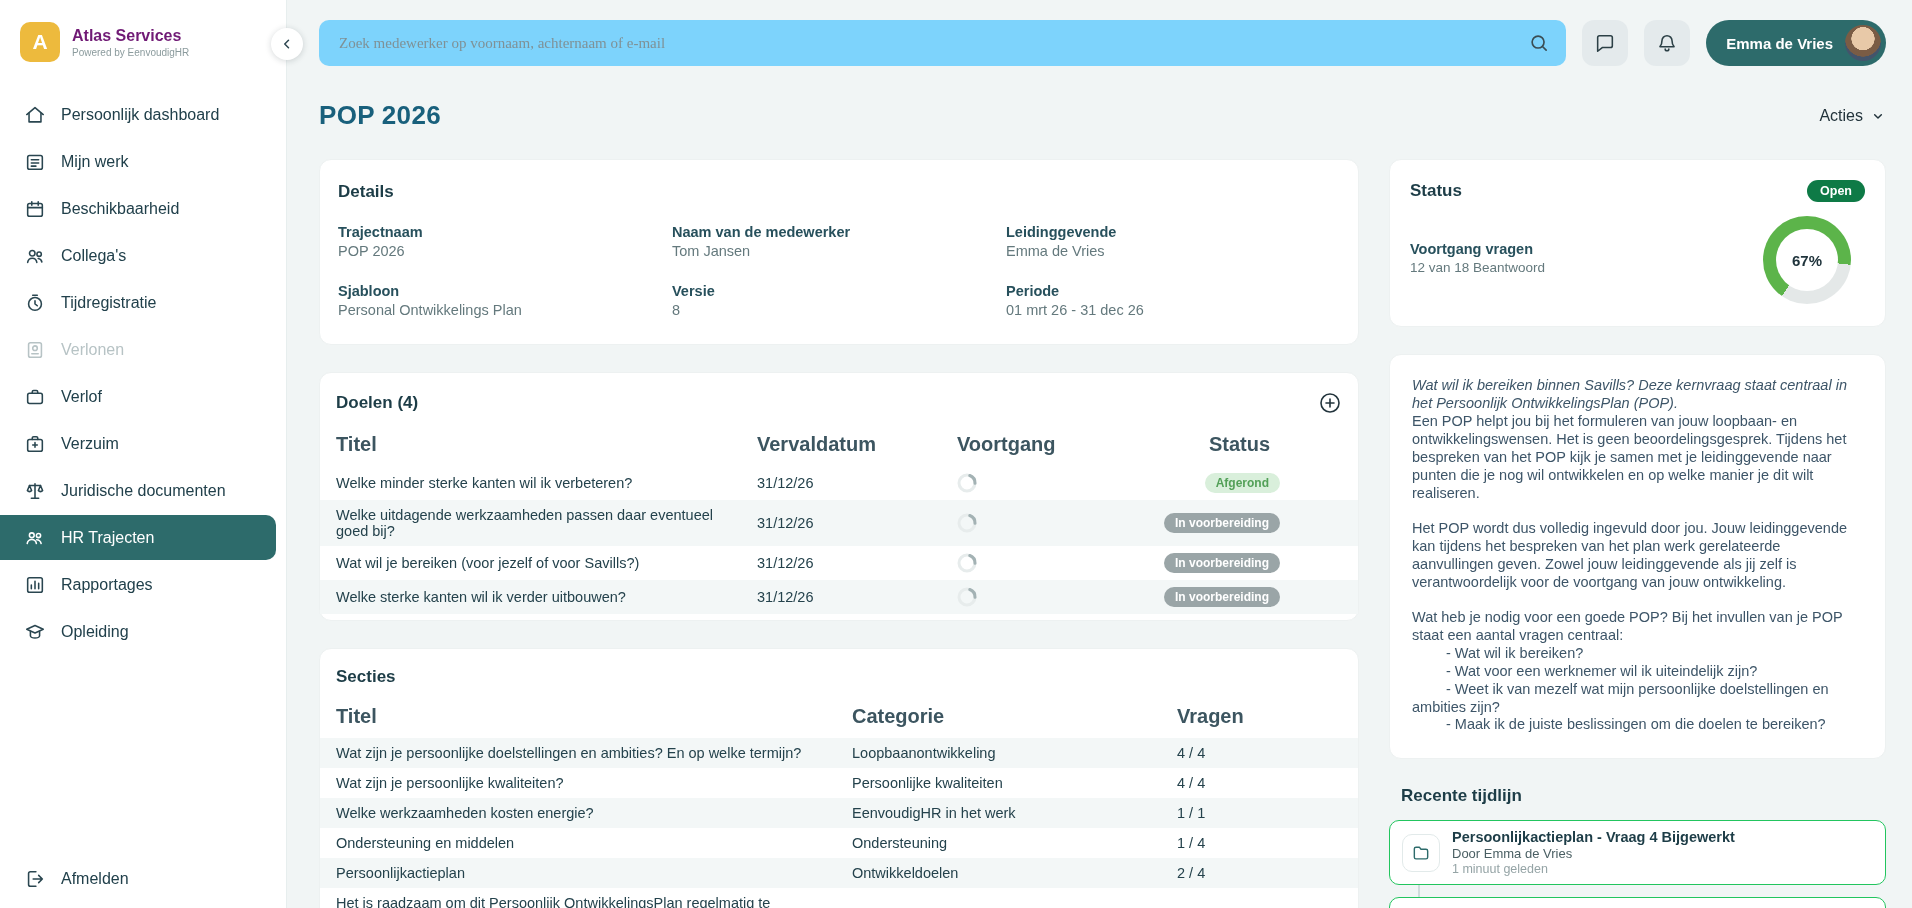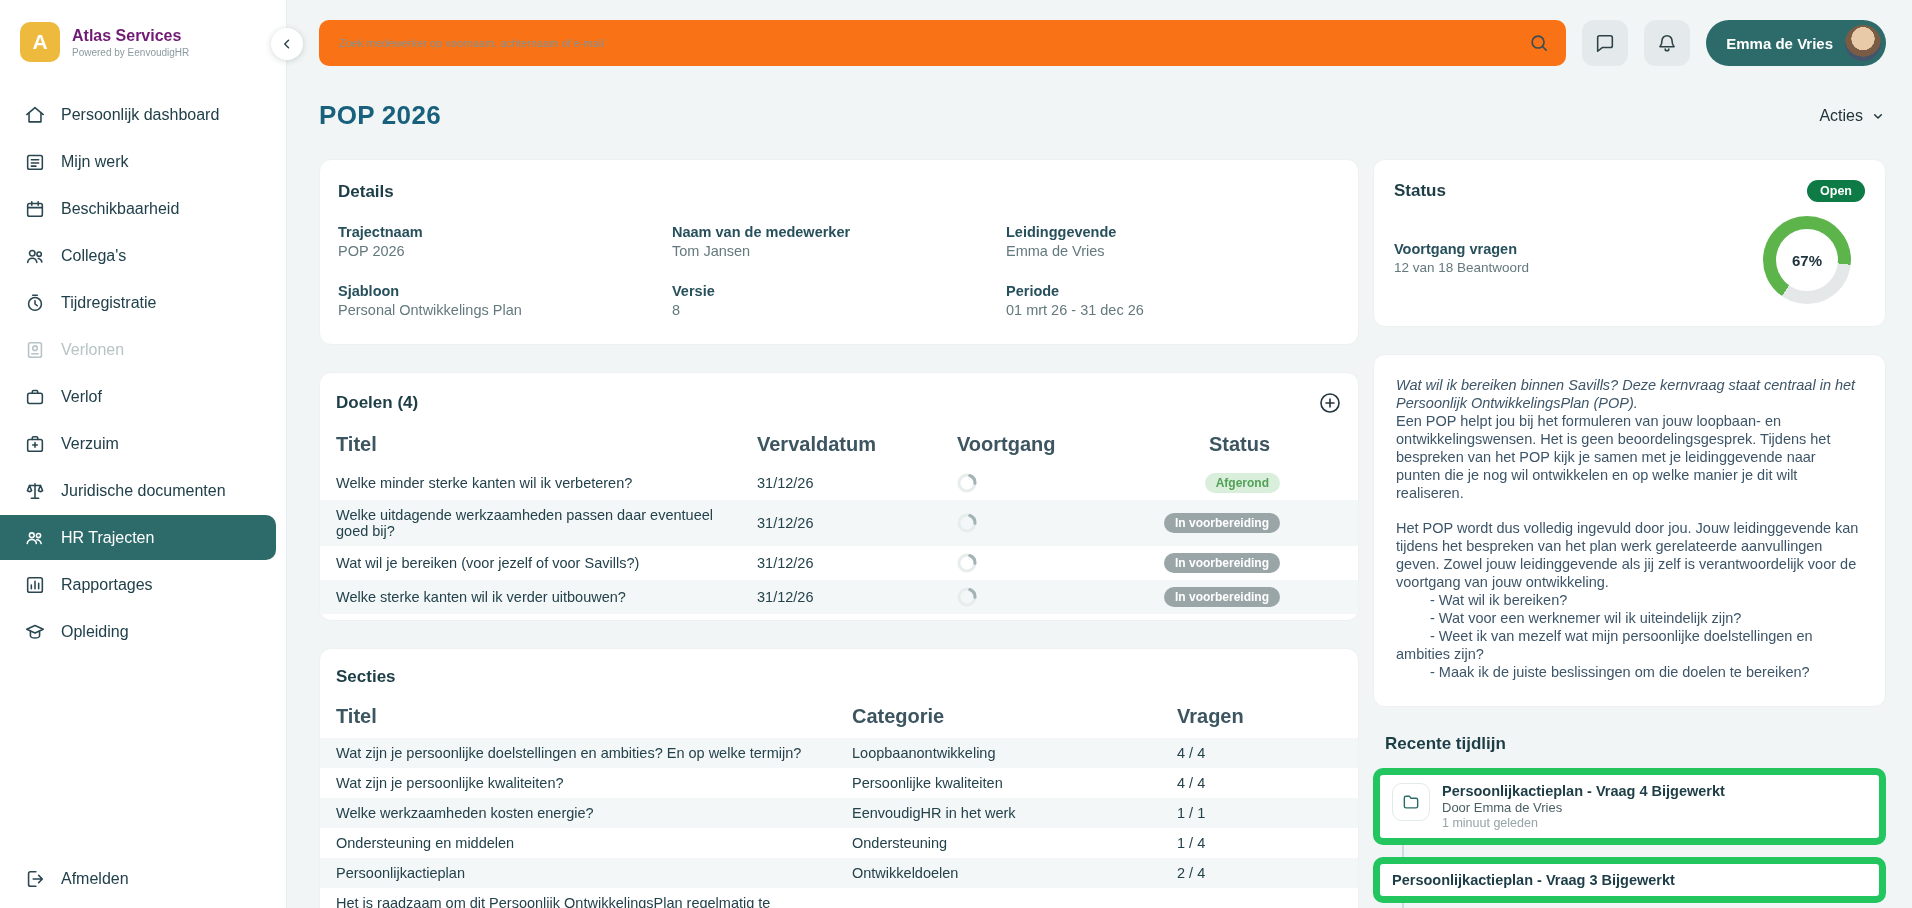--- a/index.html
+++ b/index.html
@@ -29,37 +29,37 @@
   .nav-item.disabled .nicon { color:#b7c3c5; }
   .logout { margin-top:auto; display:flex; align-items:center; gap:15px; padding:22px 24px 18px;
     font-size:16px; color:#21404b; font-weight:500; cursor:pointer; }
   .logout .nicon { width:22px; height:22px; color:#2a4650; display:flex; }
 
   
   .main { flex:1; display:flex; flex-direction:column; padding:0 26px 0 32px; overflow:hidden; }
   .topbar { height:86px; flex:none; display:flex; align-items:center; gap:16px; }
   .search-wrap { flex:1; position:relative; }
   .search-input { width:100%; height:46px; border:none; outline:none; border-radius:10px;
-    background:#f97316; padding:0 52px 0 20px; font-size:11px; color:#2c4650;
-    font-family:Liberation Sans, sans-serif; }
+    background:#7dd3fc; padding:0 52px 0 20px; font-size:15px; color:#2c4650;
+    font-family:Liberation Serif, serif; }
   .search-input::placeholder { color:#7f9196; }
   .search-icon { position:absolute; right:16px; top:12px; color:#3a4d54; }
   .icon-btn { width:46px; height:46px; border-radius:12px; background:#e4eaec; display:flex;
     align-items:center; justify-content:center; color:#2c4046; cursor:pointer; flex:none; }
   .user-pill { height:46px; background:#2d6b6b; border-radius:999px; display:flex; align-items:center;
     gap:12px; padding:5px 5px 5px 20px; color:#fff; font-size:15px; font-weight:bold; cursor:pointer; flex:none; }
   .avatar { width:36px; height:36px; border-radius:50%; flex:none;
     background:radial-gradient(circle at 50% 38%, #e8c9a8 0 40%, #7a5c45 41% 62%, #43546b 63%); }
 
   .page-head { display:flex; align-items:center; justify-content:space-between; margin:14px 0 28px; flex:none; }
   .page-title { font-size:26px; font-weight:bold; color:#19607c; letter-spacing:.3px; }
   .actions-btn { display:flex; align-items:center; gap:7px; font-size:16px; font-weight:500;
     color:#22333b; cursor:pointer; }
 
-  .columns { display:flex; gap:14px; align-items:flex-start; flex:1; min-height:0; }
+  .columns { display:flex; gap:30px; align-items:flex-start; flex:1; min-height:0; }
   .col-left { width:1040px; flex:none; }
   .col-right { flex:1; min-width:0; }
 
   .card { background:#ffffff; border-radius:12px; border:1px solid #edf1f1; margin-bottom:27px; }
 
   
   .details-card { padding:22px 18px 26px; }
   .card-h { font-size:17px; font-weight:bold; color:#1d3d47; }
   .fields { display:grid; grid-template-columns:1fr 1fr 1fr; row-gap:24px; margin-top:22px; }
   .f-label { font-size:14.5px; font-weight:bold; color:#27505c; }
@@ -100,22 +100,22 @@
   .info-card { padding:22px 22px 24px; font-size:14.5px; line-height:1.24; color:#3d5568; }
   .info-card .intro { font-style:italic; }
   .info-card p { margin-top:0; }
   .info-card .gap { margin-top:17px; }
   .bullet { text-indent:34px; }
 
   
   .tl-title { font-size:17px; font-weight:bold; color:#1d3d47; margin:2px 0 14px 12px; }
   .tl-list { position:relative; }
   .tl-list::before { content:""; position:absolute; left:29px; top:6px; bottom:-40px; width:2px; background:#cfdcdc; }
-  .tl-item { position:relative; background:#fff; border:7px solid #22c55e; border-radius:10px;
-    display:flex; gap:12px; padding:8px 12px; margin-bottom:12px; }
+  .tl-item { position:relative; background:#fff; border:1px solid #22c55e; border-radius:10px;
+    display:flex; align-items:center; gap:12px; padding:8px 12px; margin-bottom:12px; }
   .tl-icon { width:38px; height:38px; border-radius:10px; background:#fff; border:1px solid #e2eaea;
     display:flex; align-items:center; justify-content:center; color:#2d6b6b; flex:none; }
   .tl-t { font-size:14.5px; font-weight:bold; color:#1d3d47; }
   .tl-by { font-size:13px; color:#4a5f63; margin-top:1px; }
   .tl-time { font-size:12.5px; color:#95a4a6; margin-top:1px; }
 
   svg { display:block; }
 </style>
 </head>
 <body>
@@ -465,20 +465,21 @@
             <div class="donut" style="background: conic-gradient(from 215deg, rgb(92, 180, 74) 0deg, rgb(92, 180, 74) 67%, rgb(228, 232, 232) 0deg);">
               <span class="donut-label">67%</span>
             </div>
           </div>
         </section>
 
         <section class="card info-card">
           <p class="intro">Wat wil ik bereiken binnen Savills? Deze kernvraag staat centraal in het Persoonlijk OntwikkelingsPlan (POP).</p>
           <p>Een POP helpt jou bij het formuleren van jouw loopbaan- en ontwikkelingswensen. Het is geen beoordelingsgesprek. Tijdens het bespreken van het POP kijk je samen met je leidinggevende naar punten die je nog wil ontwikkelen en op welke manier je dit wilt realiseren.</p>
           <p class="gap">Het POP wordt dus volledig ingevuld door jou. Jouw leidinggevende kan tijdens het bespreken van het plan werk gerelateerde aanvullingen geven. Zowel jouw leidinggevende als jij zelf is verantwoordelijk voor de voortgang van jouw ontwikkeling.</p>
+          <p class="gap">Wat heb je nodig voor een goede POP? Bij het invullen van je POP staat een aantal vragen centraal:</p>
           <div class="bullet">- Wat wil ik bereiken?</div>
           <div class="bullet">- Wat voor een werknemer wil ik uiteindelijk zijn?</div>
           <div class="bullet">- Weet ik van mezelf wat mijn persoonlijke doelstellingen en ambities zijn?</div>
           <div class="bullet">- Maak ik de juiste beslissingen om die doelen te bereiken?</div>
         </section>
 
         <div class="tl-title">Recente tijdlijn</div>
         <div class="tl-list">
           <div class="tl-item">
             <span class="tl-icon">

